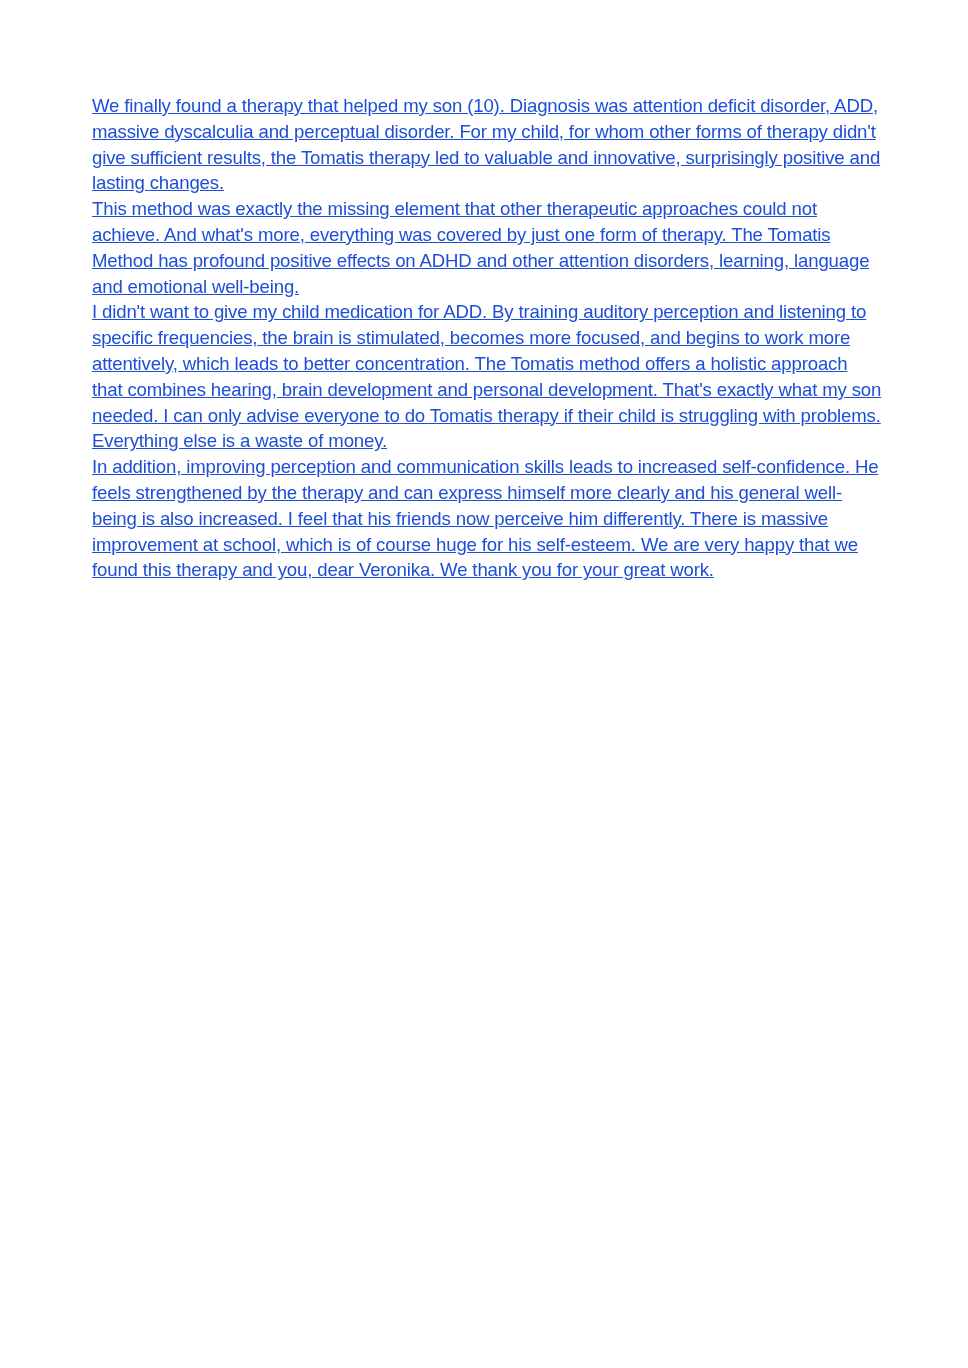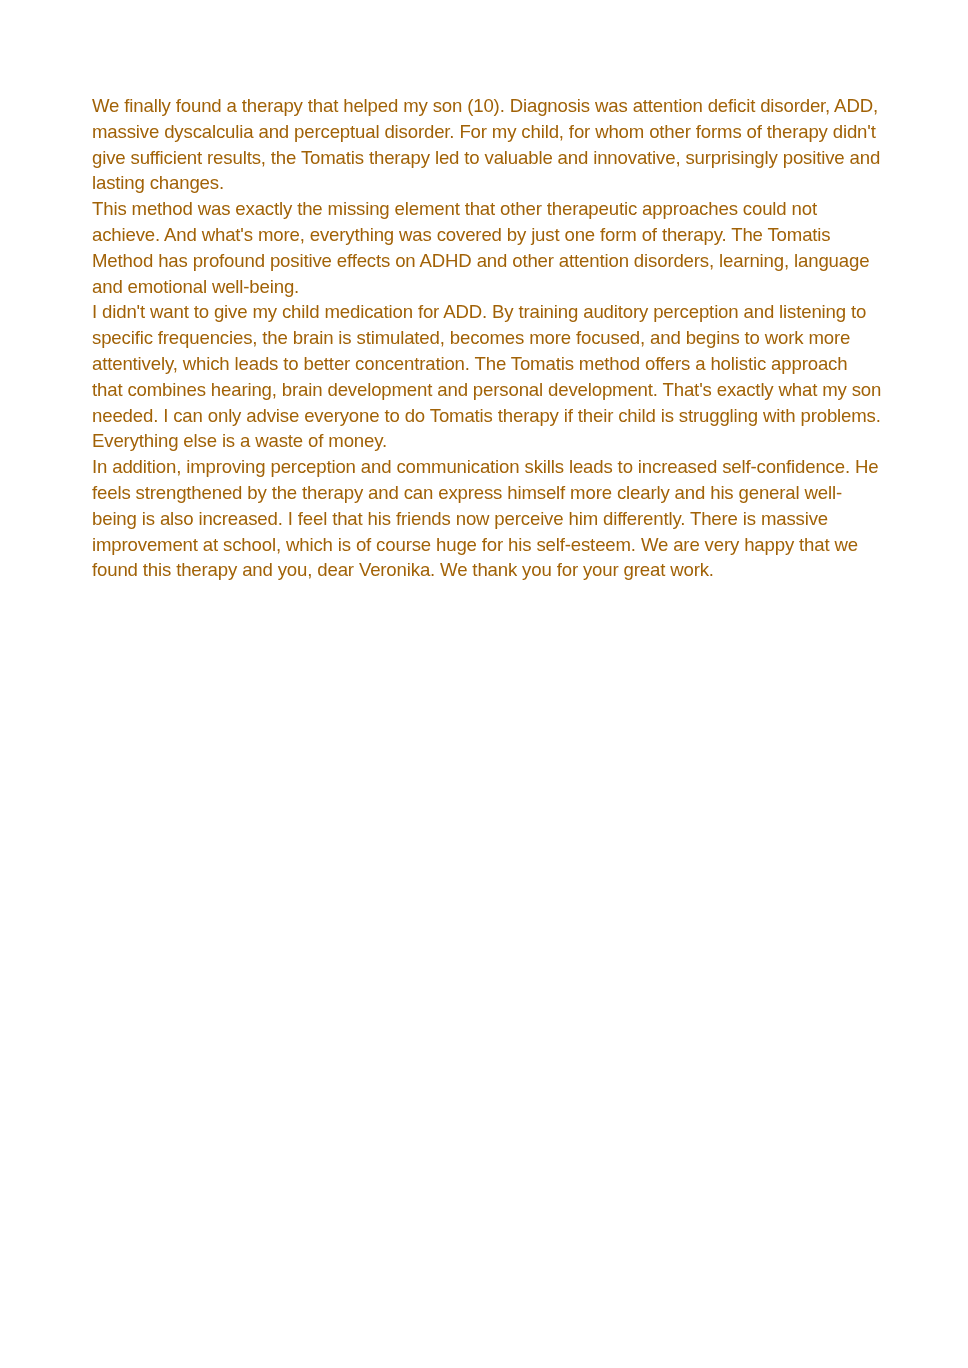--- a/index.html
+++ b/index.html
@@ -13,25 +13,26 @@
     height: 1368px;
     background: #ffffff;
     overflow: hidden;
     font-family: "Liberation Sans", "DejaVu Sans", sans-serif;
   }
   .doc-text {
     position: absolute;
     top: 93px;
     left: 92px;
     width: 790px;
-    color: #a16207;
+    color: #1d4ed8;
     font-size: 18.6px;
     line-height: 25.8px;
     letter-spacing: -0.15px;
     text-align: left;
+    text-decoration: underline;
   }
   .doc-text p {
     margin: 0;
     padding: 0;
   }
 </style>
 </head>
 <body>
 
 <div class="page" style="background: rgb(255, 255, 255); color: rgb(58, 58, 58);">

